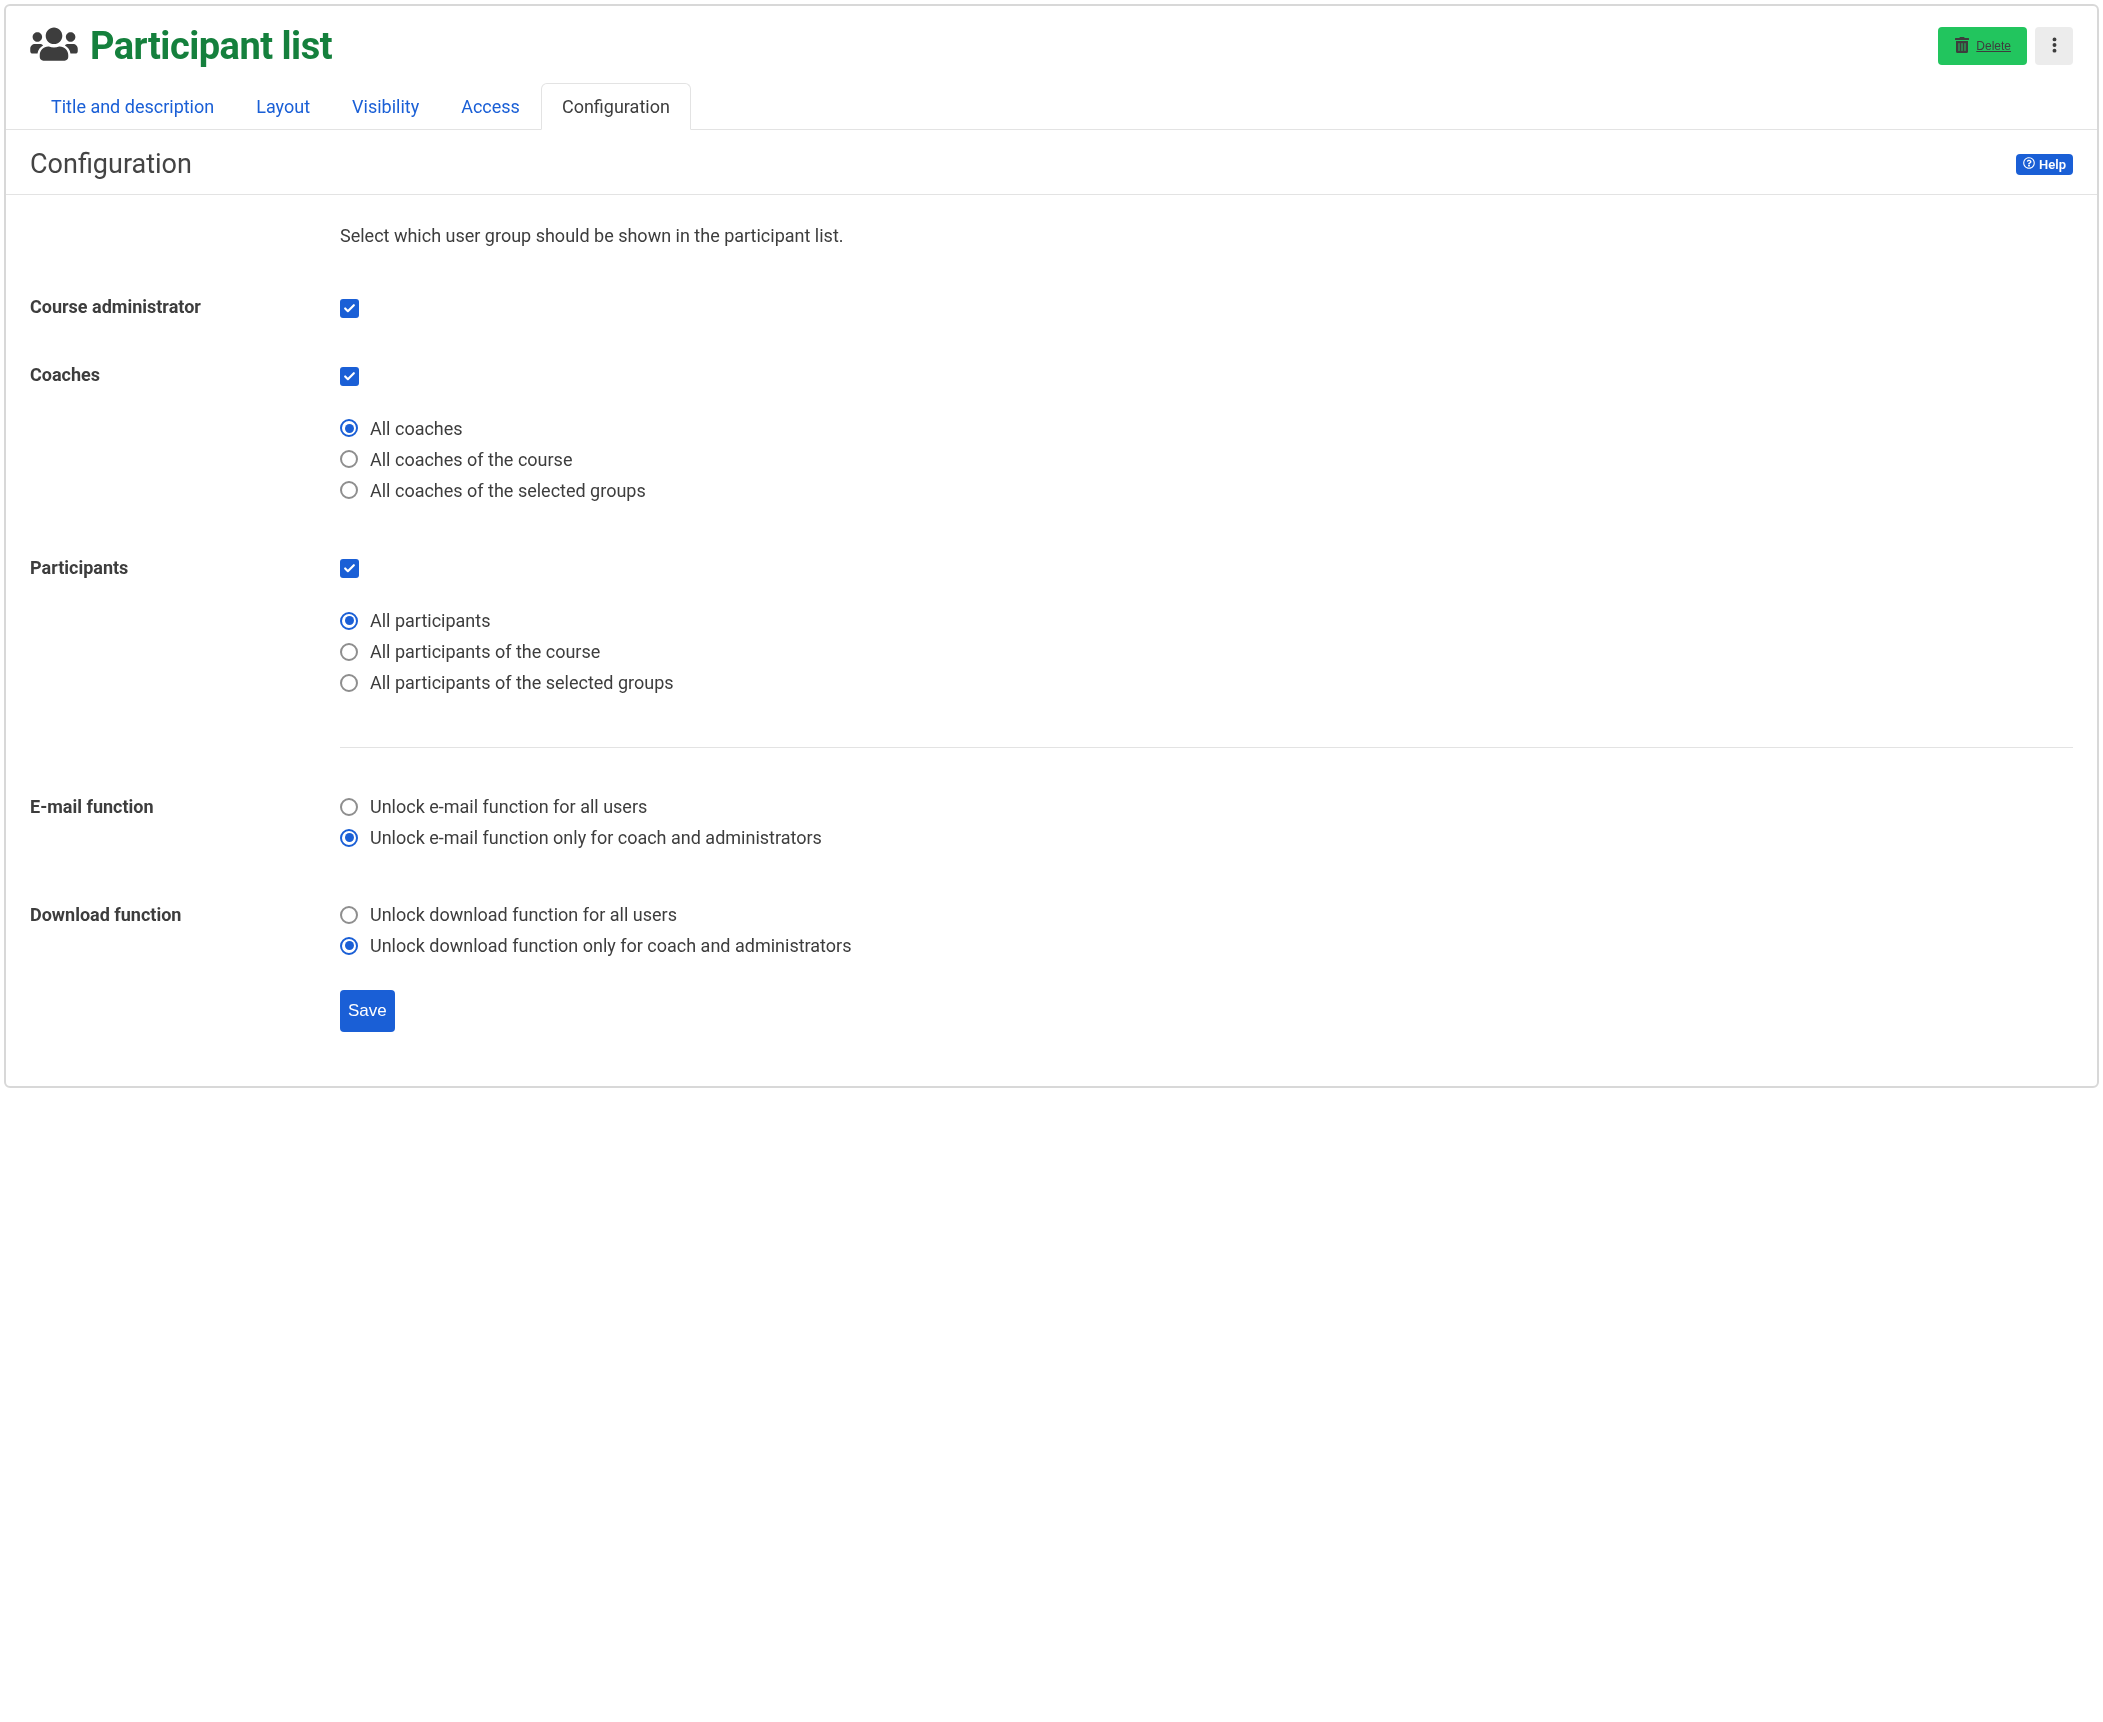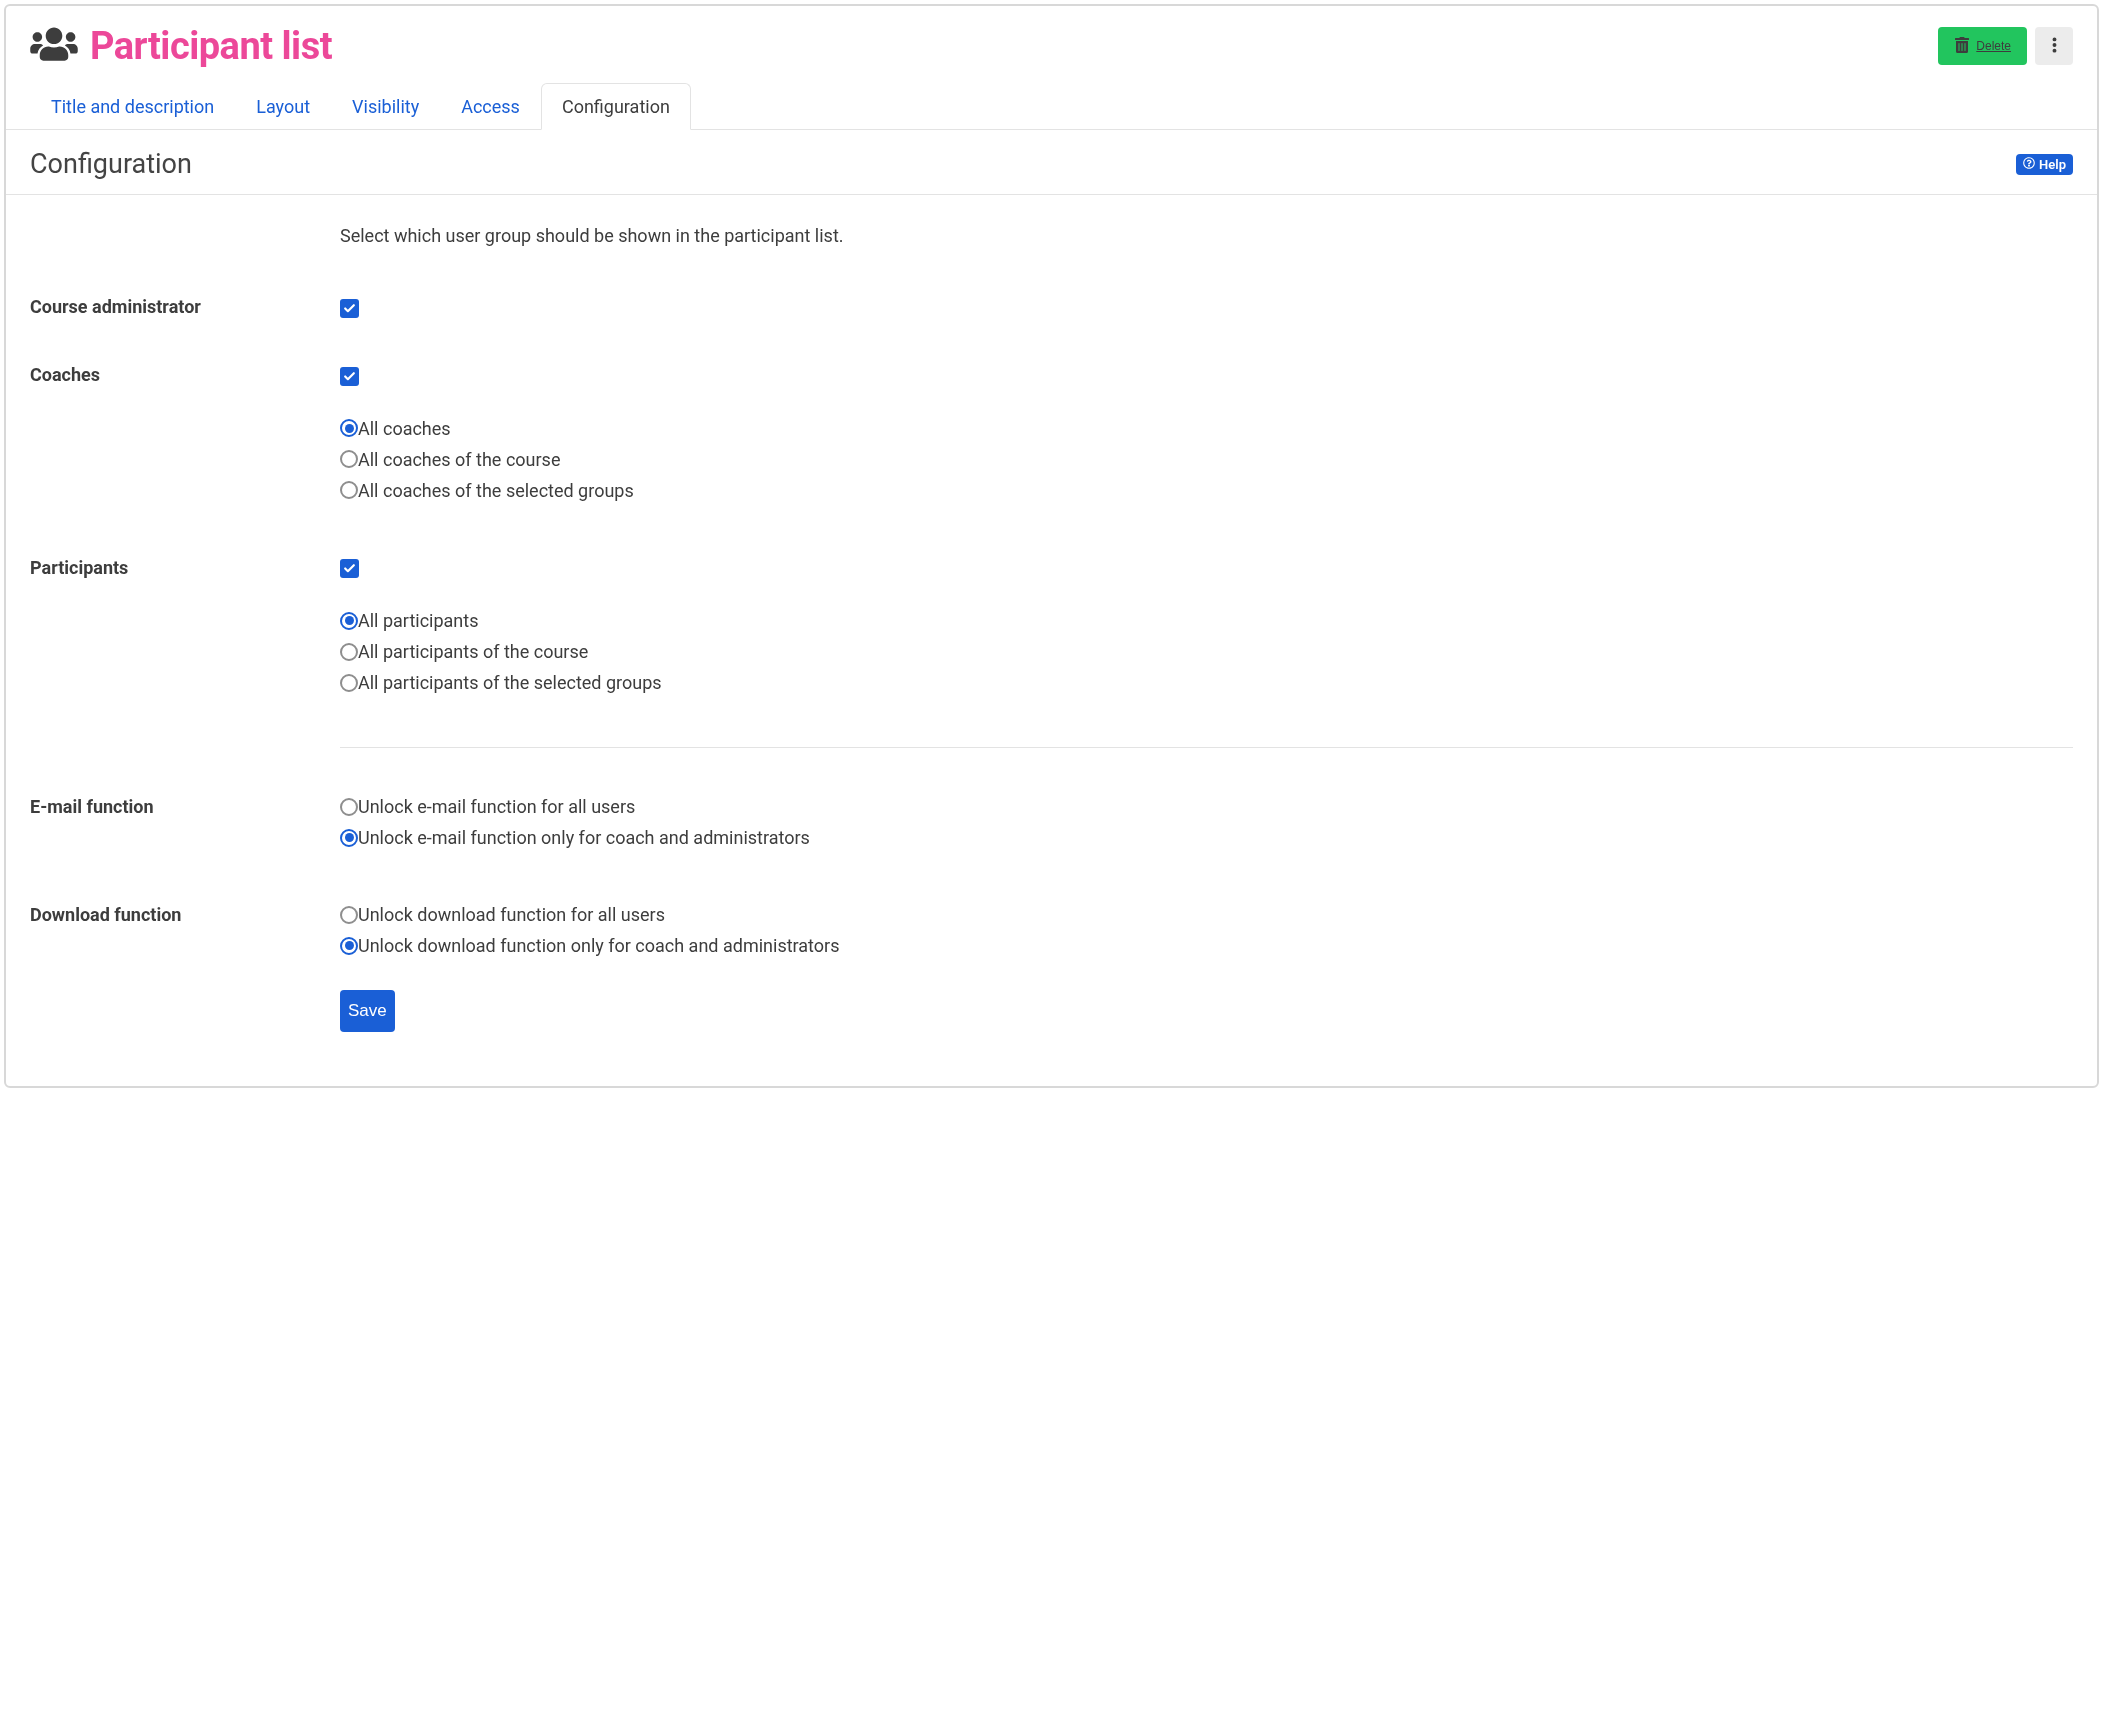--- a/index.html
+++ b/index.html
@@ -24,21 +24,21 @@
     padding: 18px 24px 0 24px;
   }
   .title-group {
     display: flex;
     align-items: center;
     gap: 12px;
   }
   .title-text {
     font-size: 38px;
     font-weight: 700;
-    color: #ec4899;
+    color: #15803d;
     letter-spacing: -0.5px;
   }
   .header-buttons {
     display: flex;
     gap: 8px;
   }
   .btn-delete {
     display: inline-flex;
     align-items: center;
     gap: 6px;
@@ -145,21 +145,21 @@
     background: #1a5fd6;
     display: inline-flex;
     align-items: center;
     justify-content: center;
     cursor: pointer;
     vertical-align: middle;
   }
   .radio-row {
     display: flex;
     align-items: center;
-    gap: 0;
+    gap: 12px;
     margin-bottom: 10px;
     cursor: pointer;
   }
   .radio {
     width: 18px;
     height: 18px;
     border: 2px solid #8e8e8e;
     border-radius: 50%;
     display: inline-flex;
     align-items: center;

